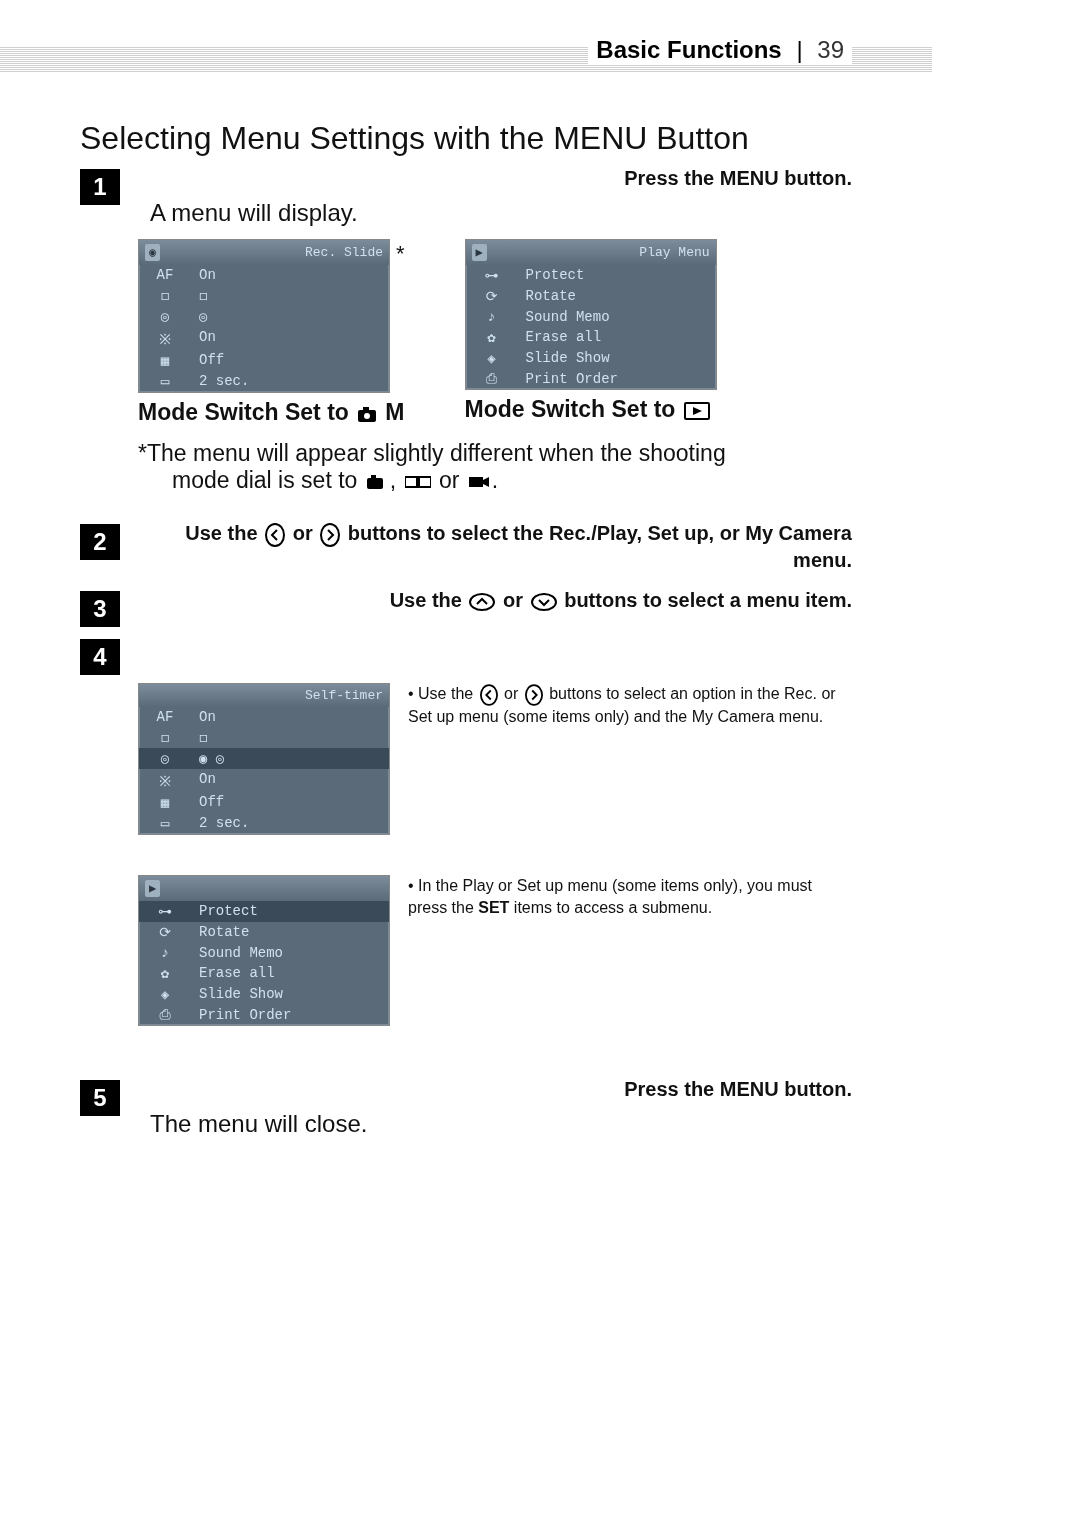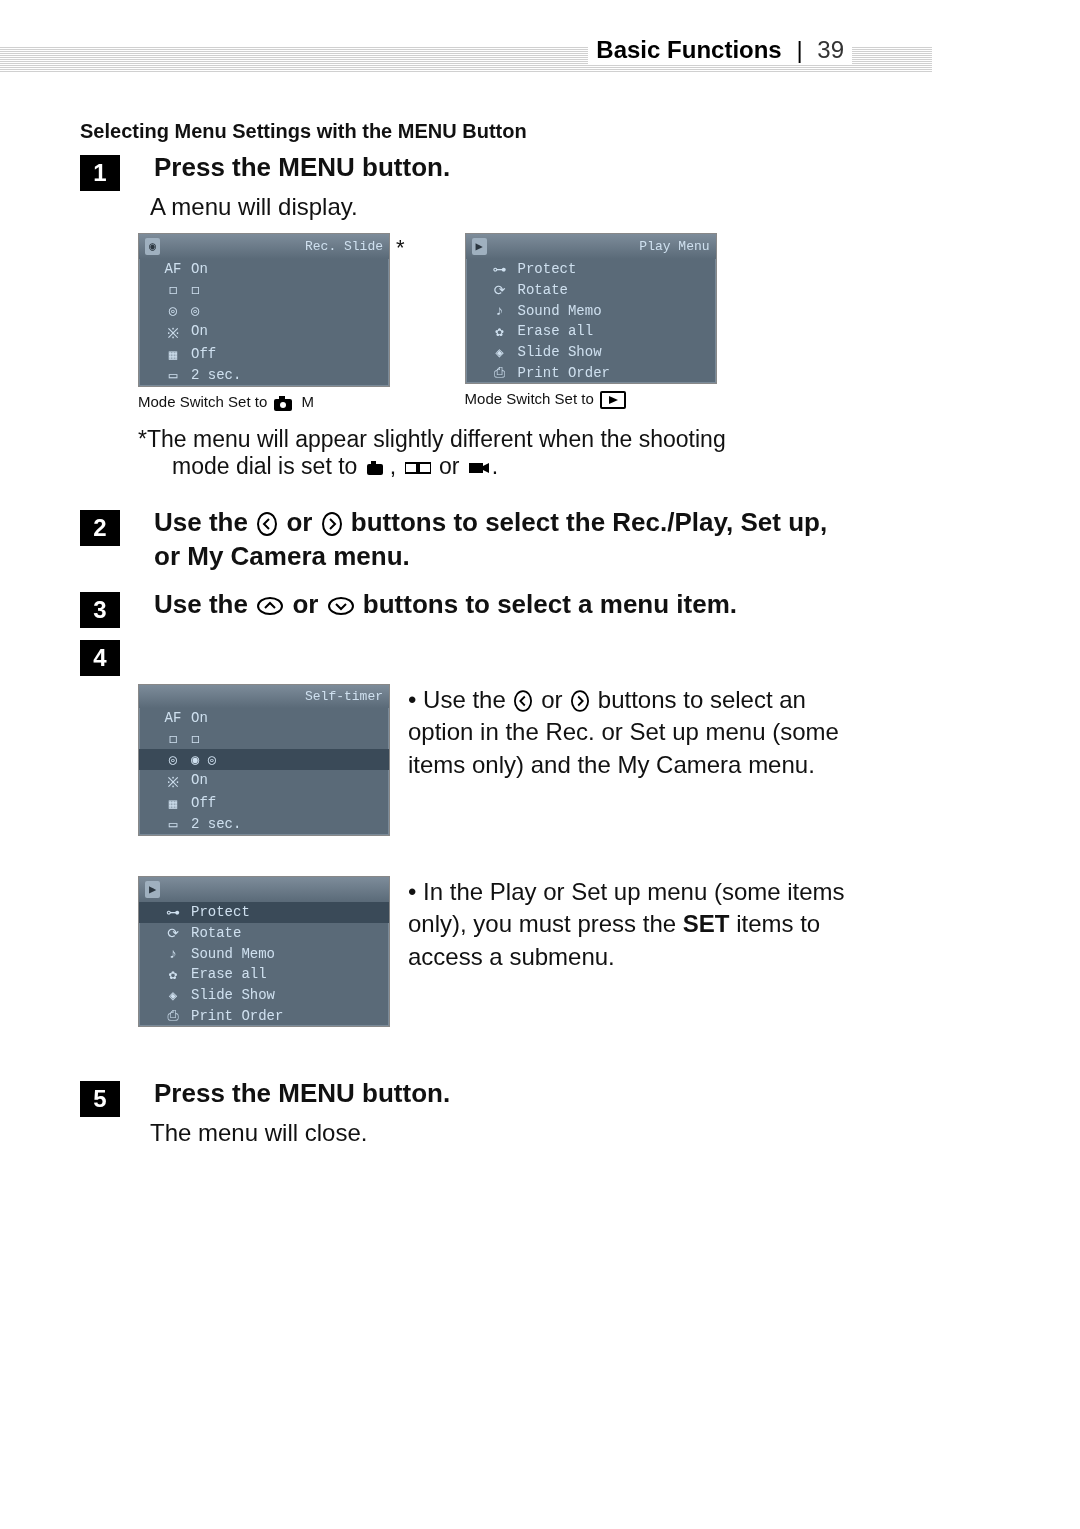--- a/index.html
+++ b/index.html
@@ -43,22 +43,22 @@
   .header-label b { font-weight: 700; color:#000; }
   .header-divider {
     display: inline-block;
     padding: 0 8px;
     color: #000;
   }
   .content {
     margin-top: 80px;
   }
   h1.title {
-    font-size: 20px;
-    font-weight: 700;
+    font-size: 32px;
+    font-weight: 400;
     margin: 0 0 8px 0;
   }
   .step {
     display: flex;
     align-items: flex-start;
     margin: 8px 0 4px 0;
     gap: 18px;
   }
   .step-num {
     background: #000;
@@ -70,24 +70,25 @@
     display: flex;
     align-items: center;
     justify-content: center;
     flex: 0 0 40px;
     margin-top: 4px;
   }
   .step-content {
     flex: 1 1 auto;
   }
   .step-head {
-    font-size: 26px;
+    font-size: 20px;
     font-weight: 700;
-    margin: 0 0 6px 16px;
+    margin: 0 0 6px 0;
     line-height: 1.3;
+    text-align: right;
   }
   .step-body {
     font-size: 24px;
     font-weight: 400;
     margin: 0 0 10px 12px;
     line-height: 1.35;
   }
   .screens {
     display: flex;
     gap: 60px;
@@ -115,57 +116,58 @@
   .screen .tabbar .tab-icon {
     background: #9fb0bf;
     color: #2b3640;
     padding: 1px 4px;
     border-radius: 2px;
     margin-right: 4px;
     font-size: 12px;
   }
   .screen .row {
     display: flex;
-    gap: 8px;
-    padding: 2px 24px;
+    gap: 24px;
+    padding: 2px 16px;
   }
   .screen .row.sel {
     background: #3a4a58;
   }
   .screen .row span:first-child { width: 20px; text-align:center; }
   .screen .row span:nth-child(2) { flex:1; }
   .asterisk {
     font-size: 22px;
     margin-left: 6px;
     margin-top: 2px;
   }
   .caption {
-    font-size: 15px;
+    font-size: 23px;
     margin: 6px 0 0 0;
+    font-weight: bold;
   }
   .footnote {
     font-size: 23px;
     margin: 14px 0 18px 0;
     padding-left: 0;
   }
   .footnote .indent { padding-left: 34px; display:block; }
   .inline-icon {
     display:inline-block;
     vertical-align:middle;
     margin: 0 2px;
   }
   .bullet-row {
     display:flex;
     gap:18px;
     align-items:flex-start;
     margin: 8px 0 24px 58px;
   }
   .bullet-screen { flex: 0 0 auto; }
   .bullet-text {
-    font-size:24px;
+    font-size:16px;
     line-height:1.35;
   }
   .bullet-text::before {
     content: "• ";
   }
   svg.icon { vertical-align:middle; }
 </style>
 </head>
 <body>
 

